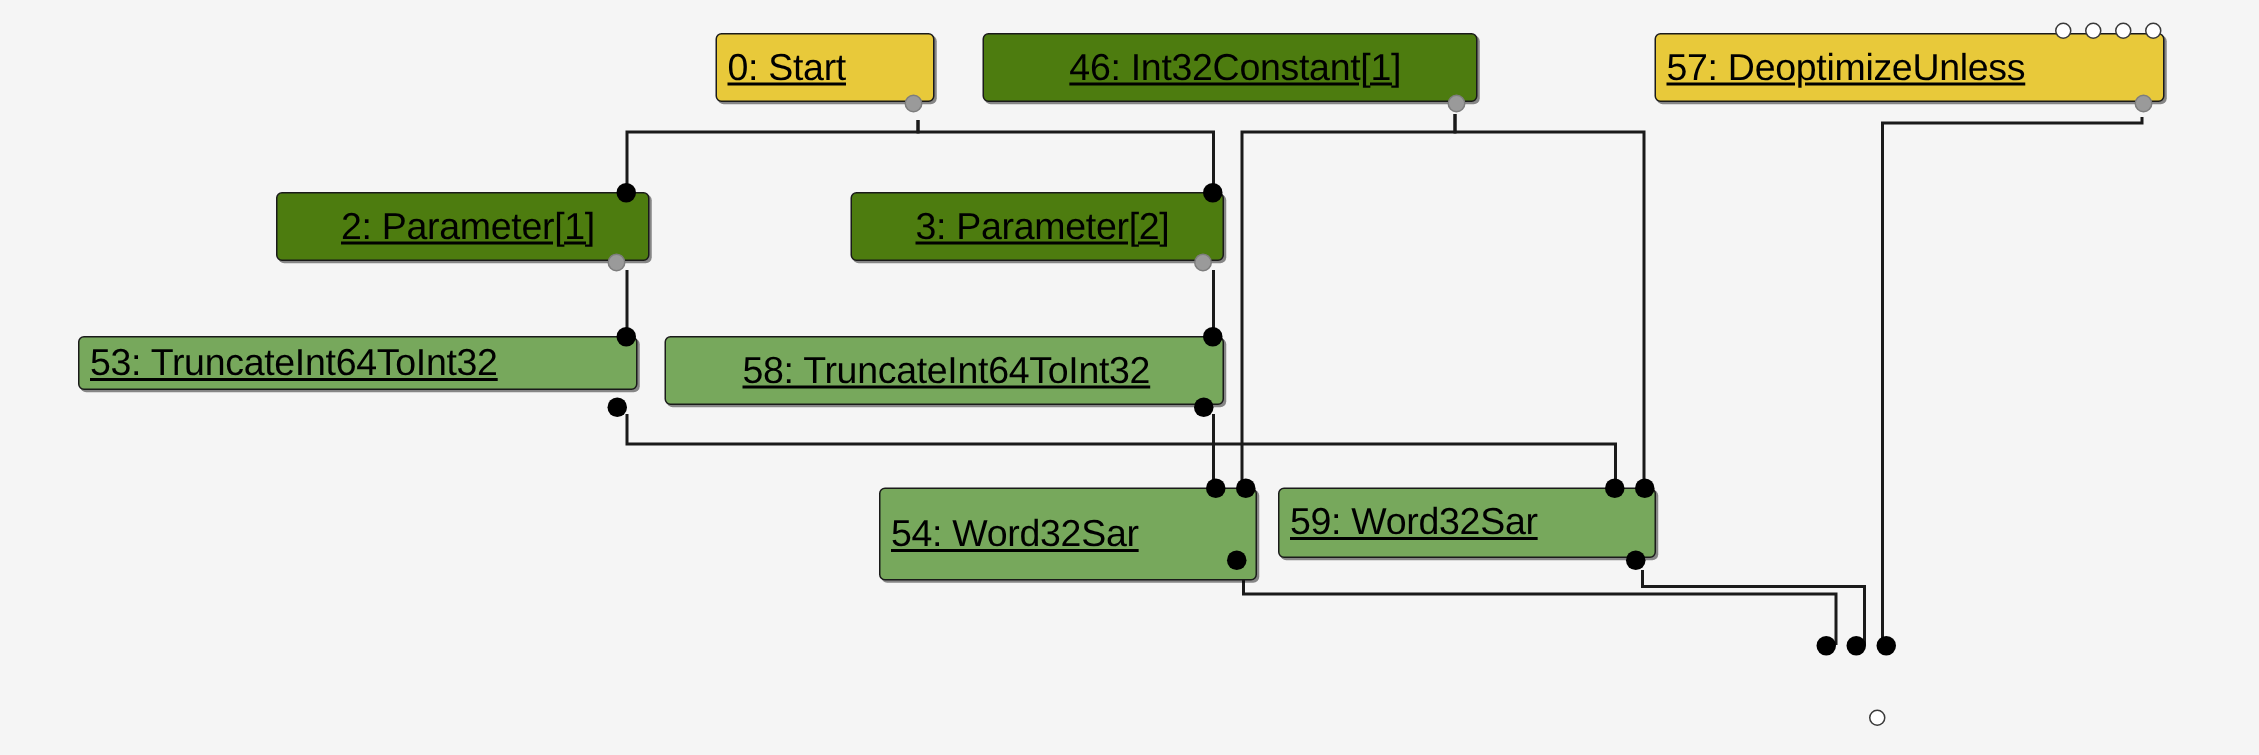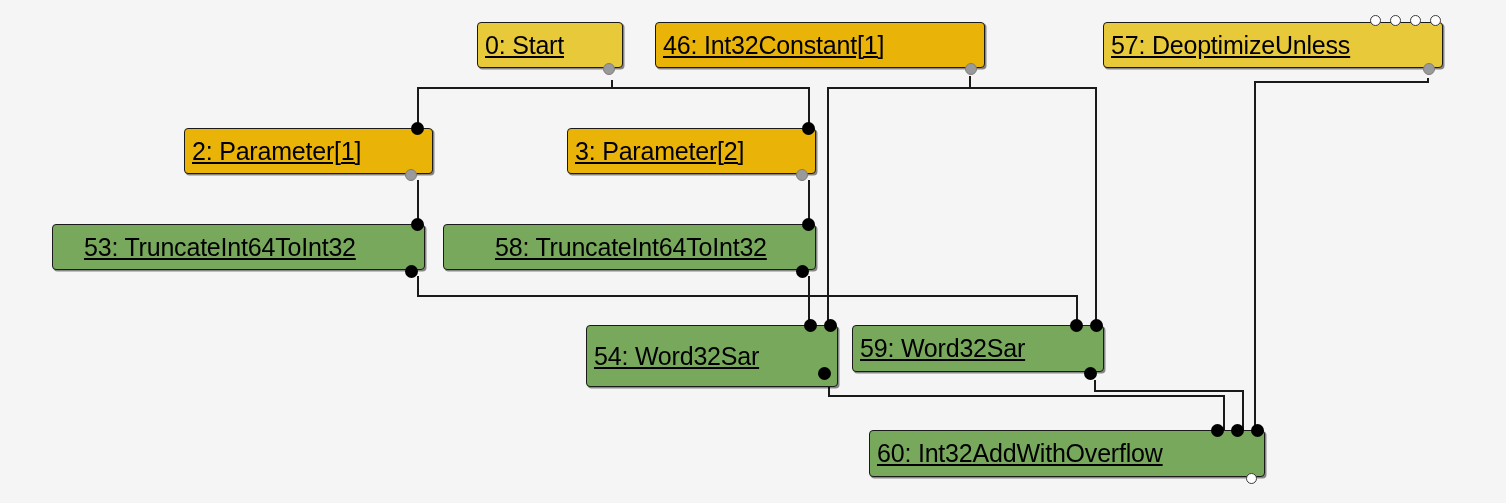--- a/index.html
+++ b/index.html
@@ -40,21 +40,21 @@
   .node-label {
     font-size: 25px;
     line-height: 1;
     color: #000000;
     white-space: nowrap;
     padding-left: 7px;
     letter-spacing: -0.2px;
     text-decoration: underline;
   }
   .node.control  { background: #e8c93a; }
-  .node.value    { background: #eab308; }
+  .node.value    { background: #4d7c0f; justify-content: center; }
   .node.machine  { background: #77a85c; }
   .port {
     position: absolute;
     border-radius: 50%;
     box-sizing: border-box;
   }
   .port.in-filled {
     width: 13px; height: 13px;
     background: #000000;
   }
@@ -129,21 +129,21 @@
       <div class="node value" style="left: 184px; top: 128px; width: 249px; height: 46px;">
         <span class="node-label">2: Parameter[1]</span>
       </div>
       <div class="port in-filled" style="left: 410.5px; top: 121.5px;"></div>
       <div class="port out-gray" style="left: 405px; top: 169px;"></div>
       <div class="node value" style="left: 567px; top: 128px; width: 249px; height: 46px;">
         <span class="node-label">3: Parameter[2]</span>
       </div>
       <div class="port in-filled" style="left: 801.5px; top: 121.5px;"></div>
       <div class="port out-gray" style="left: 796px; top: 169px;"></div>
-      <div class="node machine" style="left: 52px; top: 224px; width: 373px; height: 46px; padding-left: 24px;">
+      <div class="node machine" style="left: 52px; top: 224px; width: 373px; height: 36px;">
         <span class="node-label">53: TruncateInt64ToInt32</span>
       </div>
       <div class="port in-filled" style="left: 410.5px; top: 217.5px;"></div>
       <div class="port out-black" style="left: 404.5px; top: 264.5px;"></div>
       <div class="node machine" style="left: 443px; top: 224px; width: 373px; height: 46px; padding-left: 44px;">
         <span class="node-label">58: TruncateInt64ToInt32</span>
       </div>
       <div class="port in-filled" style="left: 801.5px; top: 217.5px;"></div>
       <div class="port out-black" style="left: 795.5px; top: 264.5px;"></div>
       <div class="node machine" style="left: 586px; top: 325px; width: 252px; height: 62px;">
@@ -151,22 +151,19 @@
       </div>
       <div class="port in-filled" style="left: 803.5px; top: 318.5px;"></div>
       <div class="port in-filled" style="left: 823.5px; top: 318.5px;"></div>
       <div class="port out-black" style="left: 817.5px; top: 366.5px;"></div>
       <div class="node machine" style="left: 852px; top: 325px; width: 252px; height: 47px; align-items: center;">
         <span class="node-label">59: Word32Sar</span>
       </div>
       <div class="port in-filled" style="left: 1069.5px; top: 318.5px;"></div>
       <div class="port in-filled" style="left: 1089.5px; top: 318.5px;"></div>
       <div class="port out-black" style="left: 1083.5px; top: 366.5px;"></div>
-      <div class="node machine" style="left: 869px; top: 430px; width: 396px; height: 47px;">
-        <span class="node-label">60: Int32AddWithOverflow</span>
-      </div>
       <div class="port in-filled" style="left: 1210.5px; top: 423.5px;"></div>
       <div class="port in-filled" style="left: 1230.5px; top: 423.5px;"></div>
       <div class="port in-filled" style="left: 1250.5px; top: 423.5px;"></div>
       <div class="port out-hollow" style="left: 1245.5px; top: 472.5px;"></div>
     </div>
 
 </div>
 
 </body></html>

